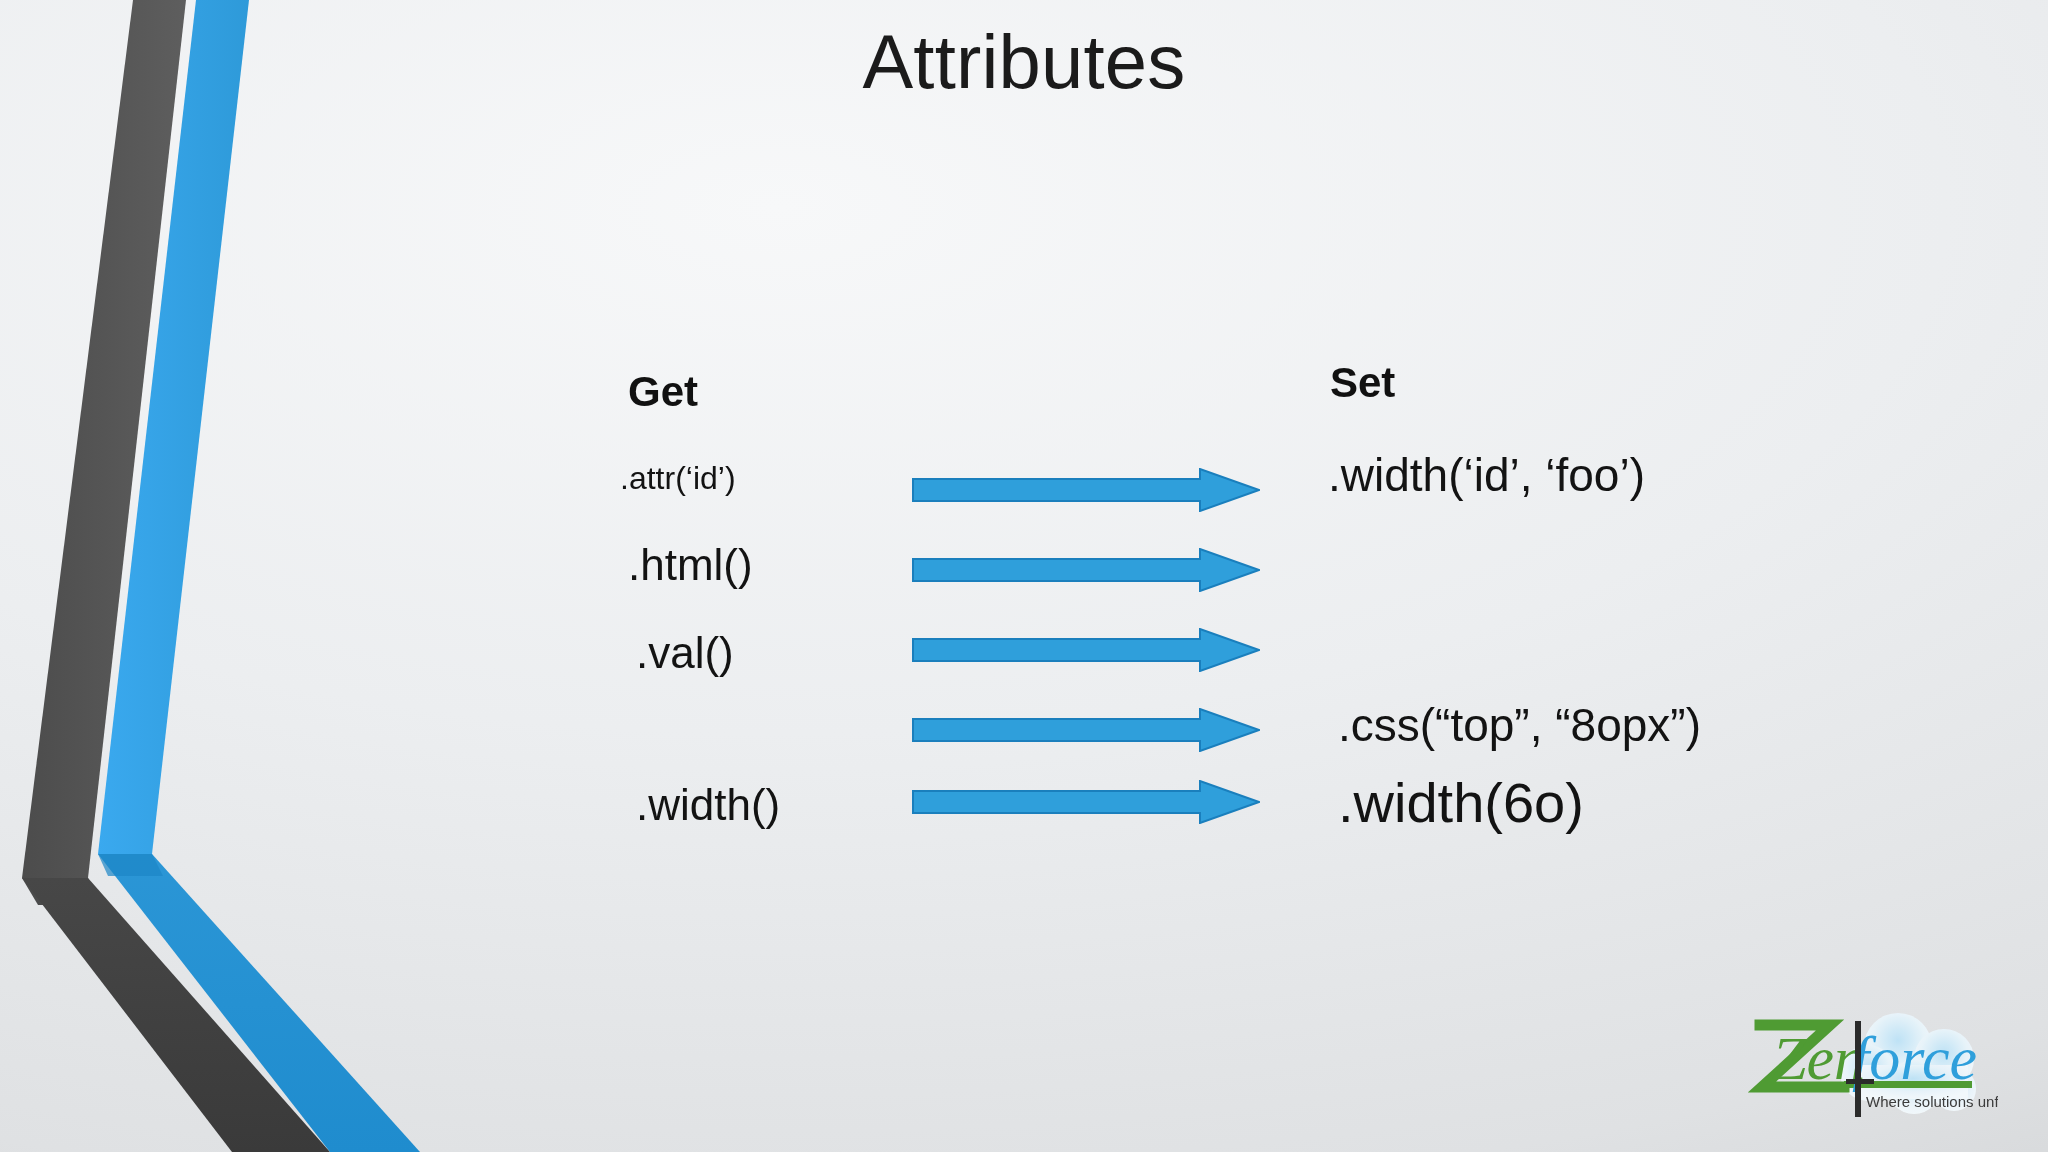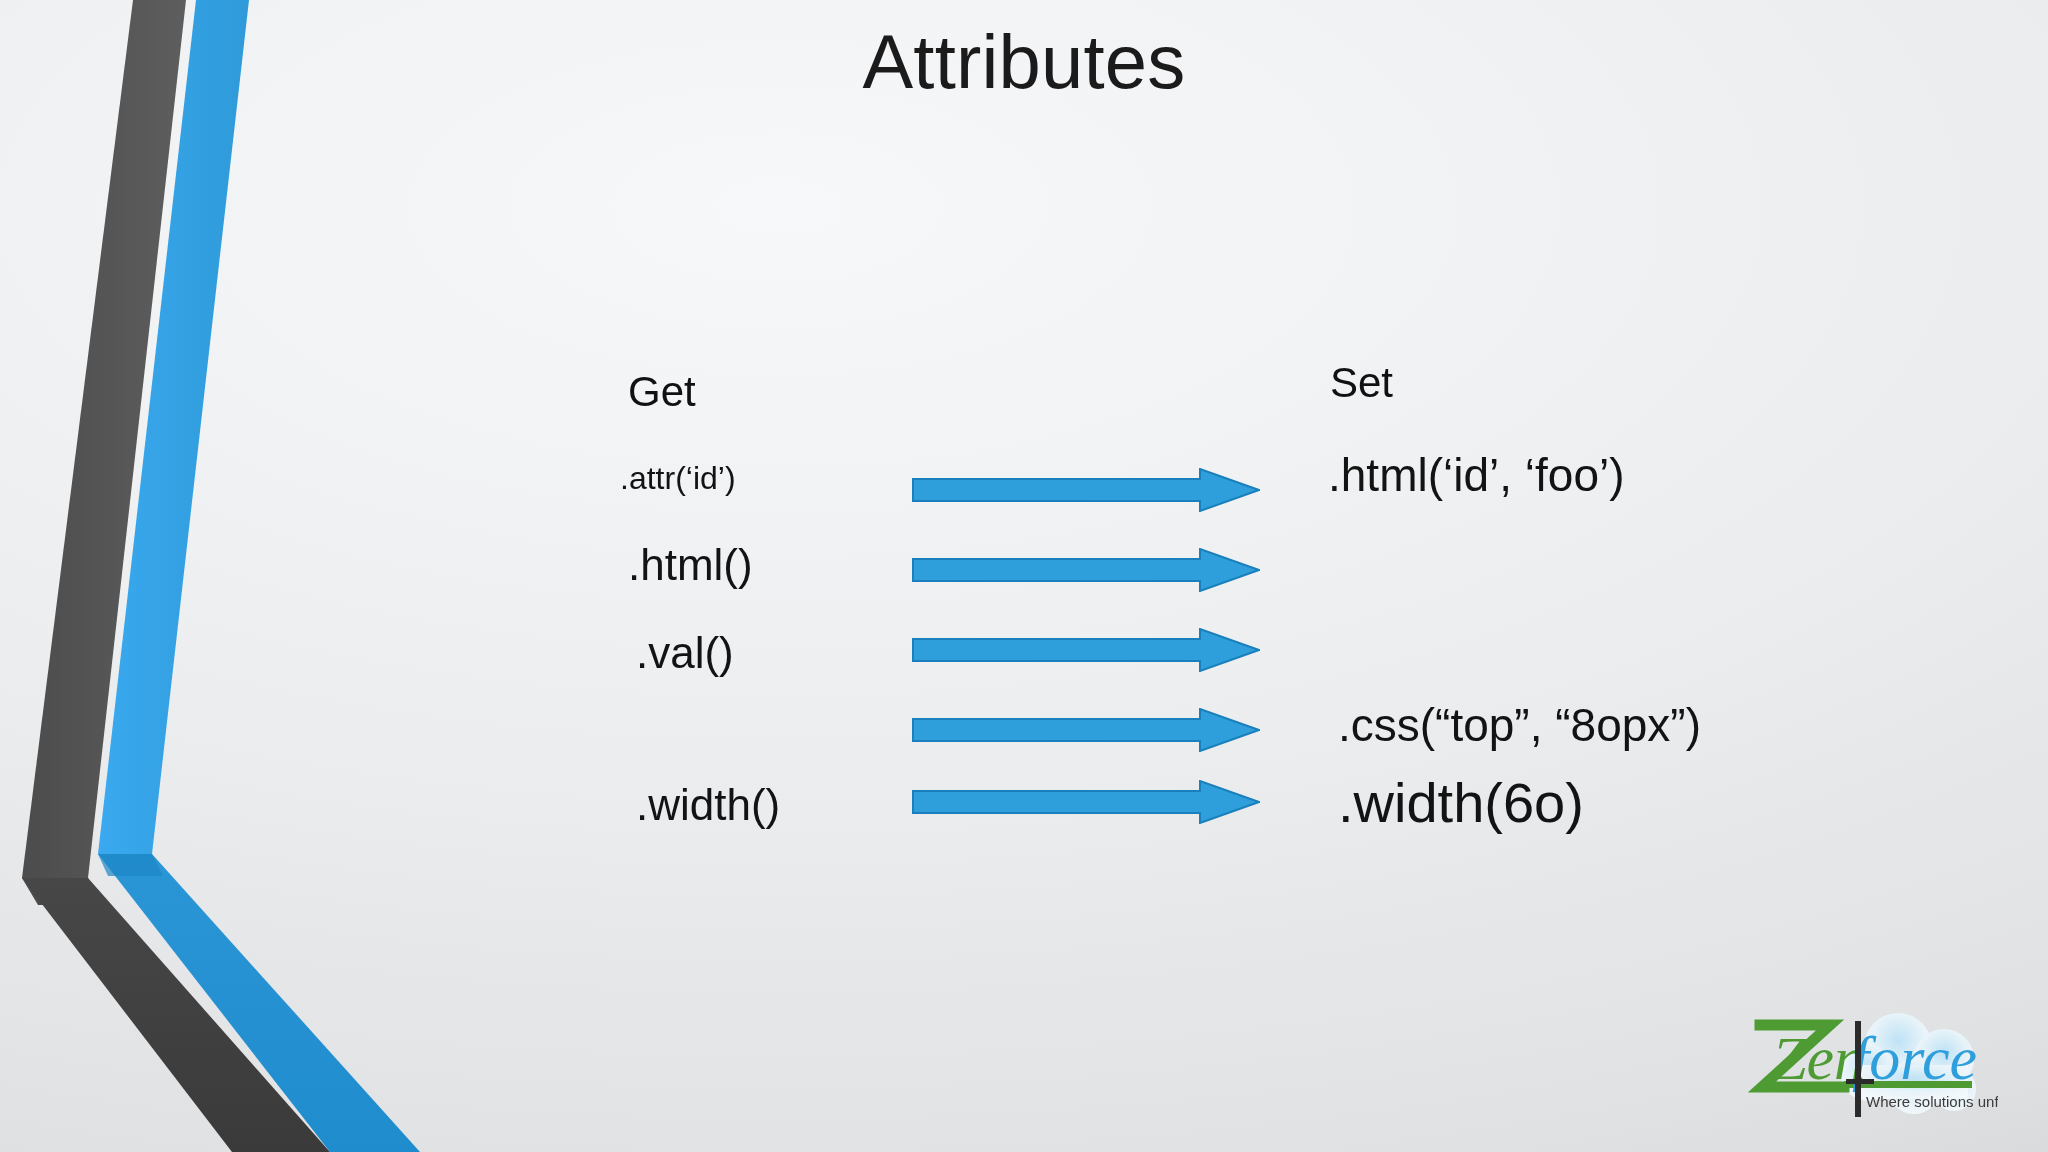--- a/index.html
+++ b/index.html
@@ -31,21 +31,21 @@
     font-size: 76px;
     font-weight: 400;
     color: #1b1b1b;
     letter-spacing: 0.2px;
     white-space: nowrap;
   }
 
   
   .col-head {
     position: absolute;
-    font-weight: normal;
+    font-weight: bold;
     color: #111;
     white-space: nowrap;
   }
   .head-get { left: 628px; top: 368px; font-size: 42px; }
   .head-set { left: 1330px; top: 359px; font-size: 42px; }
 
   .code {
     position: absolute;
     color: #131313;
     white-space: nowrap;
@@ -98,21 +98,21 @@
 
   <div class="title">Attributes</div>
 
   <div class="col-head head-get">Get</div>
   <div class="col-head head-set">Set</div>
 
   <div class="code" style="left:620px; top:460px; font-size:32px;">.attr(‘id’)</div>
   <svg class="arrow" style="left:912px; top:468px;" width="348" height="44" viewBox="0 0 348 44">
     <polygon points="1,11 288,11 288,1 347,22 288,43 288,33 1,33" fill="#2f9fdb" stroke="#1a7fbd" stroke-width="2"></polygon>
   </svg>
-  <div class="code" style="left:1328px; top:448px; font-size:46px;">.html(‘id’, ‘foo’)</div>
+  <div class="code" style="left:1328px; top:448px; font-size:46px;">.width(‘id’, ‘foo’)</div>
 
   <div class="code" style="left:628px; top:540px; font-size:44px;">.html()</div>
   <svg class="arrow" style="left:912px; top:548px;" width="348" height="44" viewBox="0 0 348 44">
     <polygon points="1,11 288,11 288,1 347,22 288,43 288,33 1,33" fill="#2f9fdb" stroke="#1a7fbd" stroke-width="2"></polygon>
   </svg>
 
   <div class="code" style="left:636px; top:628px; font-size:44px;">.val()</div>
   <svg class="arrow" style="left:912px; top:628px;" width="348" height="44" viewBox="0 0 348 44">
     <polygon points="1,11 288,11 288,1 347,22 288,43 288,33 1,33" fill="#2f9fdb" stroke="#1a7fbd" stroke-width="2"></polygon>
   </svg>

